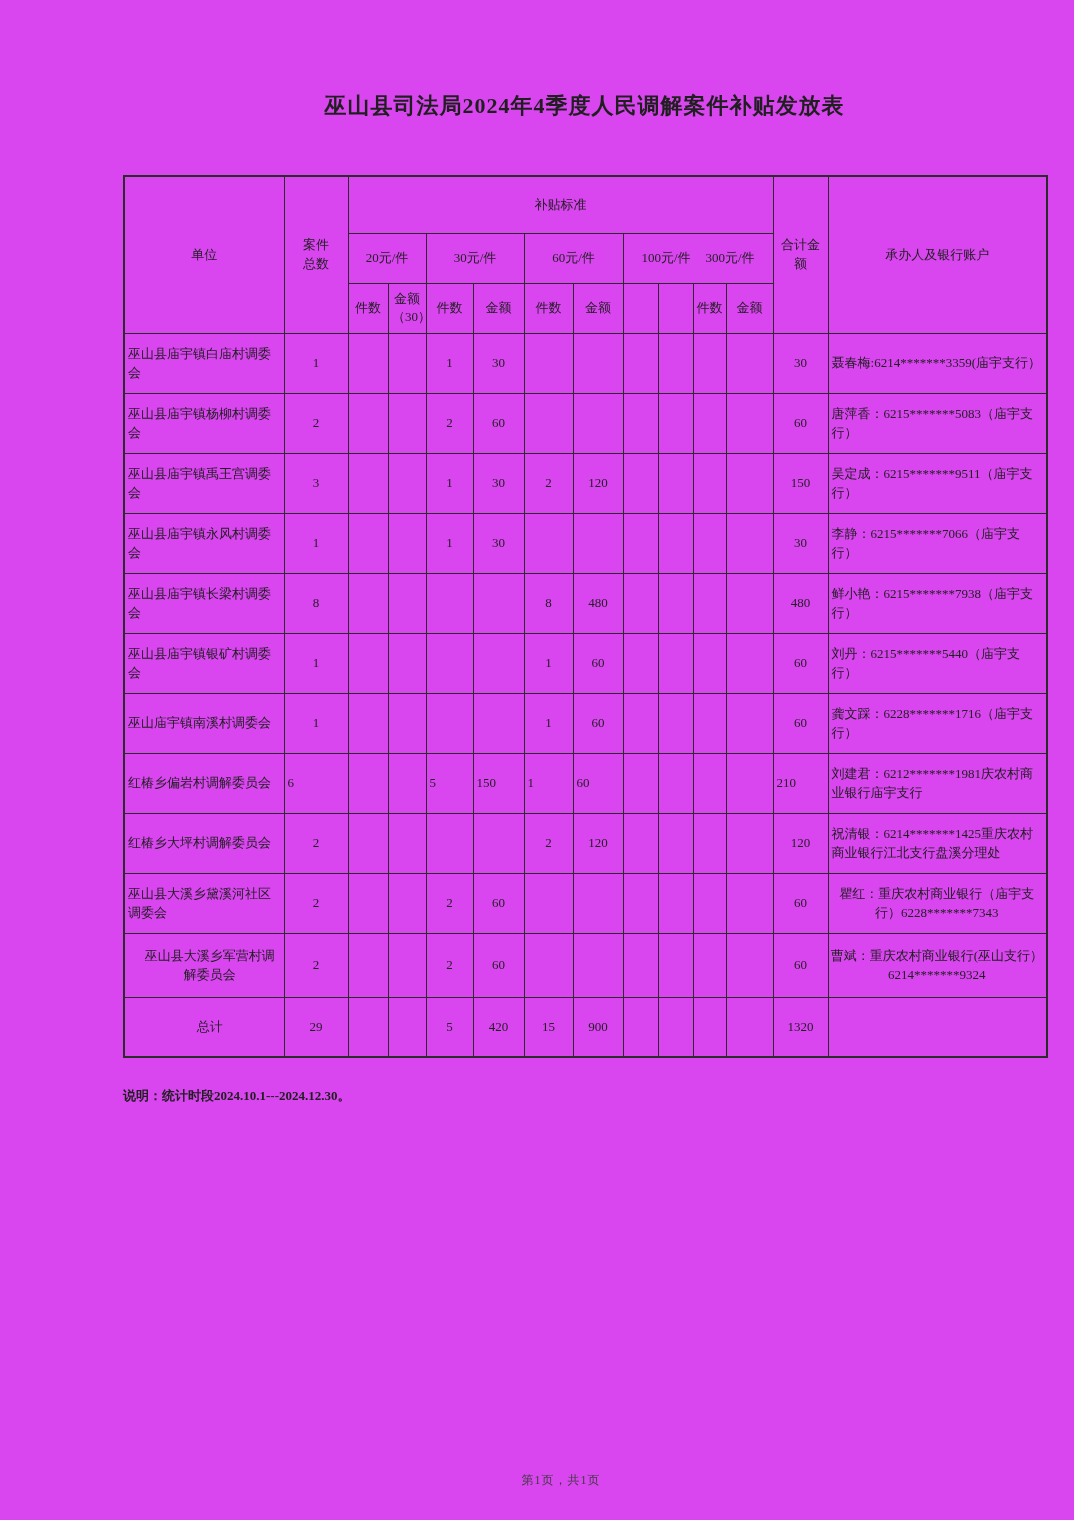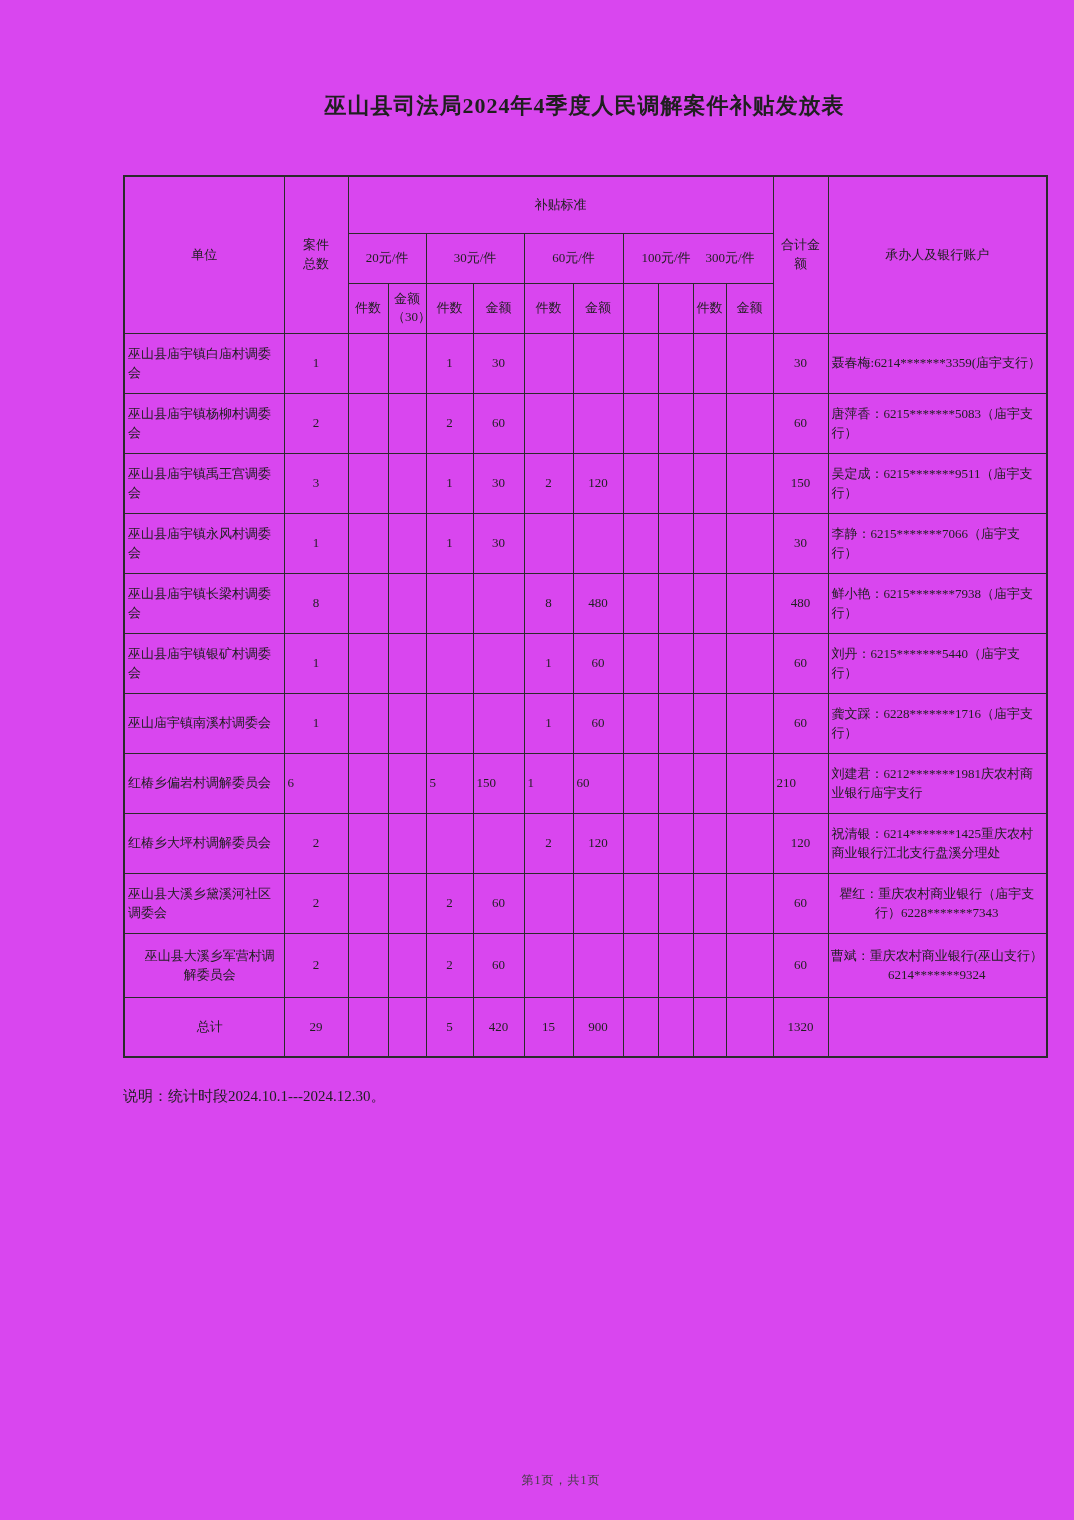--- a/index.html
+++ b/index.html
@@ -51,21 +51,21 @@
   tbody tr { height: 60px; }
   tbody tr.tall { height: 64px; }
   .al { text-align: left; }
   .ac { text-align: center; }
   .al-tight { text-align: left; padding-left: 2px; }
   .unit-cell { padding-left: 4px; padding-right: 2px; }
   .unit-cell.ac { padding-left: 14px; }
   .handler-cell { padding-left: 5px; padding-right: 4px; line-height: 1.55; }
   .handler-cell.ac { padding-left: 2px; }
 
-  .note { position: absolute; top: 1087px; left: 123px; font-size: 15px; }
+  .note { position: absolute; top: 1087px; left: 123px; font-size: 13px; font-weight: bold; }
   .page-footer {
     position: absolute; top: 1472px; left: 0; width: 1074px;
     text-align: center; font-size: 12px; color: #3c3c3c; letter-spacing: 1px; margin-left: 24px;
   }
 </style>
 </head>
 <body>
 
 <div class="page">
 

